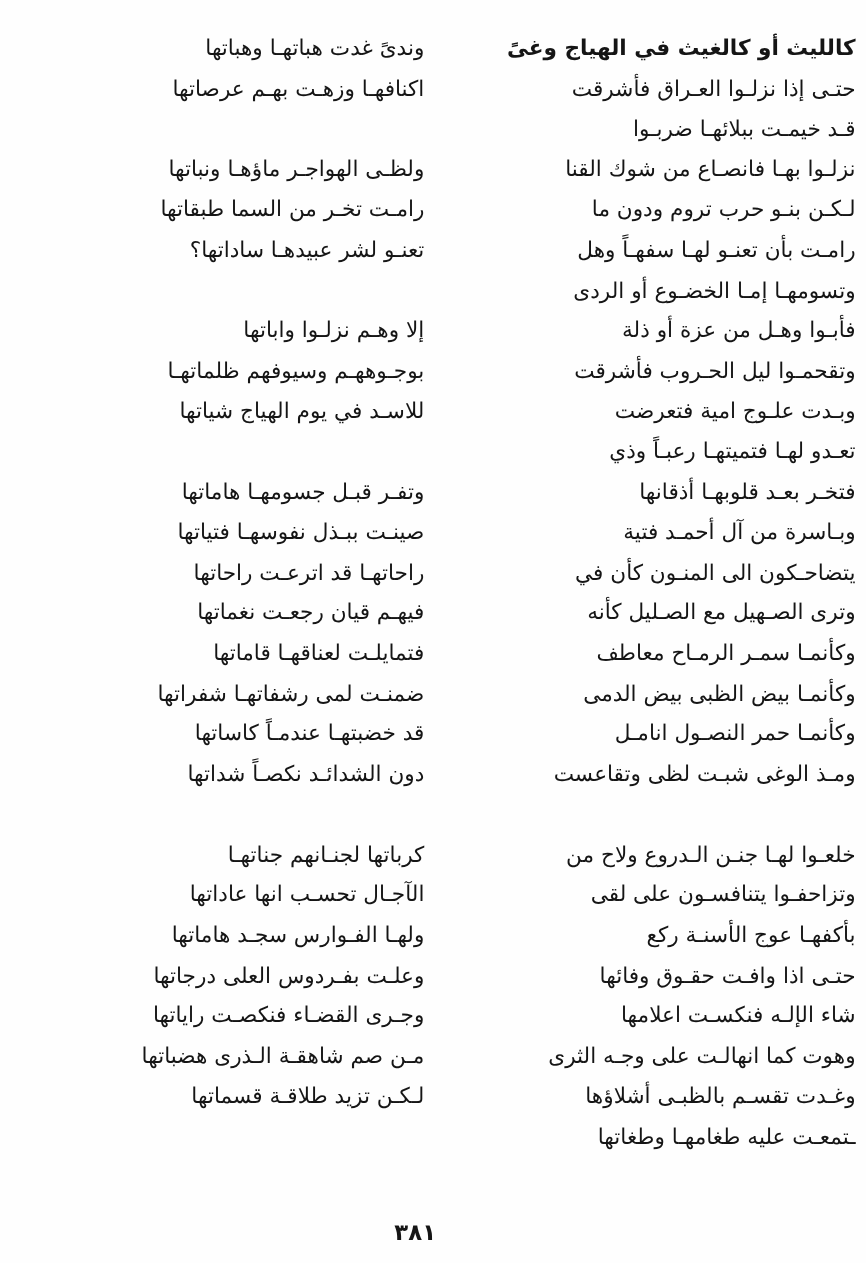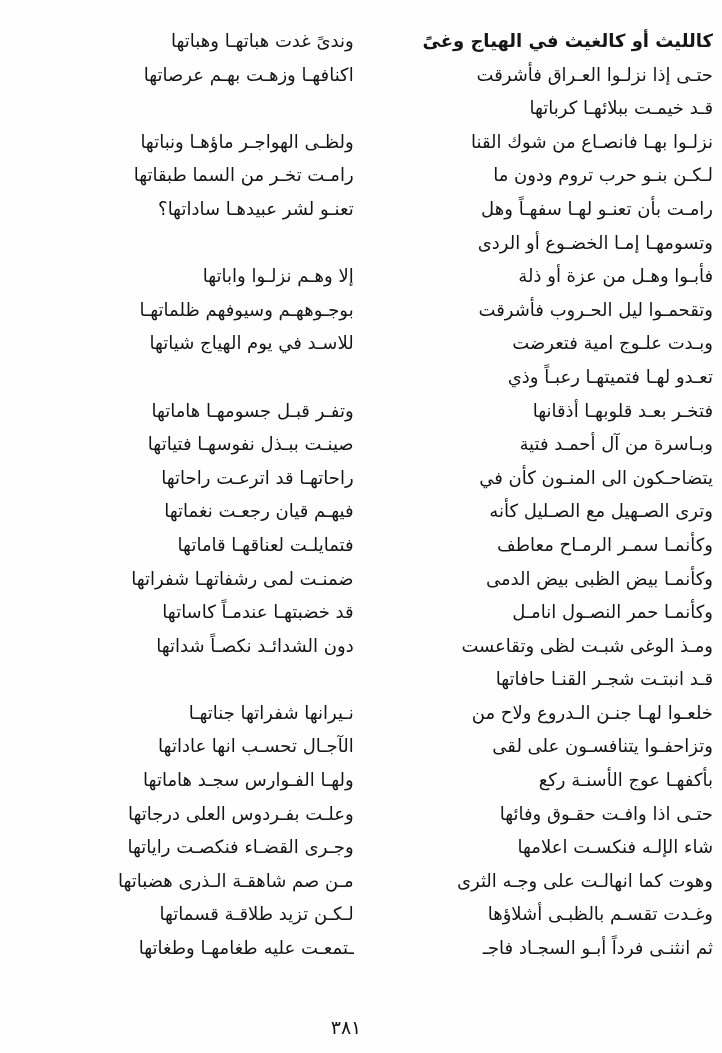--- a/index.html
+++ b/index.html
@@ -39,39 +39,39 @@
   .h-first  { width: 49%; }
   .h-second { width: 47%; }
   .verse.first-verse .h-first { font-weight: bold; }
   .folio {
     position: absolute;
     bottom: 15px;
     left: 0;
     right: 30px;
     text-align: center;
     font-size: 19px;
-    font-weight: normal;
+    font-weight: bold;
     color: #151515;
   }
 </style>
 </head>
 <body>
 
 <div class="page">
   <main class="poem">
       <div class="verse first-verse">
         <div class="hemistich h-first">كالليث أو كالغيث في الهياج وغىً</div>
         <div class="hemistich h-second">وندىً غدت هباتهـا وهباتها</div>
       </div>
       <div class="verse">
         <div class="hemistich h-first">حتـى إذا نزلـوا العـراق فأشرقت</div>
         <div class="hemistich h-second">اكنافهـا وزهـت بهـم عرصاتها</div>
       </div>
       <div class="verse">
-        <div class="hemistich h-second">قـد خيمـت ببلائهـا كرباتها</div>
+        <div class="hemistich h-second">قـد خيمـت ببلائهـا ضربـوا</div>
       </div>
       <div class="verse">
         <div class="hemistich h-first">نزلـوا بهـا فانصـاع من شوك القنا</div>
         <div class="hemistich h-second">ولظـى الهواجـر ماؤهـا ونباتها</div>
       </div>
       <div class="verse">
         <div class="hemistich h-first">لـكـن بنـو حرب تروم ودون ما</div>
         <div class="hemistich h-second">رامـت تخـر من السما طبقاتها</div>
       </div>
       <div class="verse">
@@ -122,25 +122,24 @@
       </div>
       <div class="verse">
         <div class="hemistich h-first">وكأنمـا حمر النصـول انامـل</div>
         <div class="hemistich h-second">قد خضبتهـا عندمـاً كاساتها</div>
       </div>
       <div class="verse">
         <div class="hemistich h-first">ومـذ الوغى شبـت لظى وتقاعست</div>
         <div class="hemistich h-second">دون الشدائـد نكصـاً شداتها</div>
       </div>
       <div class="verse">
-        <div class="hemistich h-second">قـد انبتـت شجـر القنـا حافاتها</div>
       </div>
       <div class="verse">
         <div class="hemistich h-first">خلعـوا لهـا جنـن الـدروع ولاح من</div>
-        <div class="hemistich h-second">نـيرانها شفراتها جناتهـا</div>
+        <div class="hemistich h-second">كرباتها لجنـانهم جناتهـا</div>
       </div>
       <div class="verse">
         <div class="hemistich h-first">وتزاحفـوا يتنافسـون على لقى</div>
         <div class="hemistich h-second">الآجـال تحسـب انها عاداتها</div>
       </div>
       <div class="verse">
         <div class="hemistich h-first">بأكفهـا عوج الأسنـة ركع</div>
         <div class="hemistich h-second">ولهـا الفـوارس سجـد هاماتها</div>
       </div>
       <div class="verse">
@@ -153,20 +152,19 @@
       </div>
       <div class="verse">
         <div class="hemistich h-first">وهوت كما انهالـت على وجـه الثرى</div>
         <div class="hemistich h-second">مـن صم شاهقـة الـذرى هضباتها</div>
       </div>
       <div class="verse">
         <div class="hemistich h-first">وغـدت تقسـم بالظبـى أشلاؤها</div>
         <div class="hemistich h-second">لـكـن تزيد طلاقـة قسماتها</div>
       </div>
       <div class="verse">
-        <div class="hemistich h-first">ثم انثنـى فرداً أبـو السجـاد فاجـ</div>
         <div class="hemistich h-second">ـتمعـت عليه طغامهـا وطغاتها</div>
       </div>
     </main>
   <footer class="folio">
     <span>٣٨١</span>
   </footer>
 </div>
 
 </body></html>

